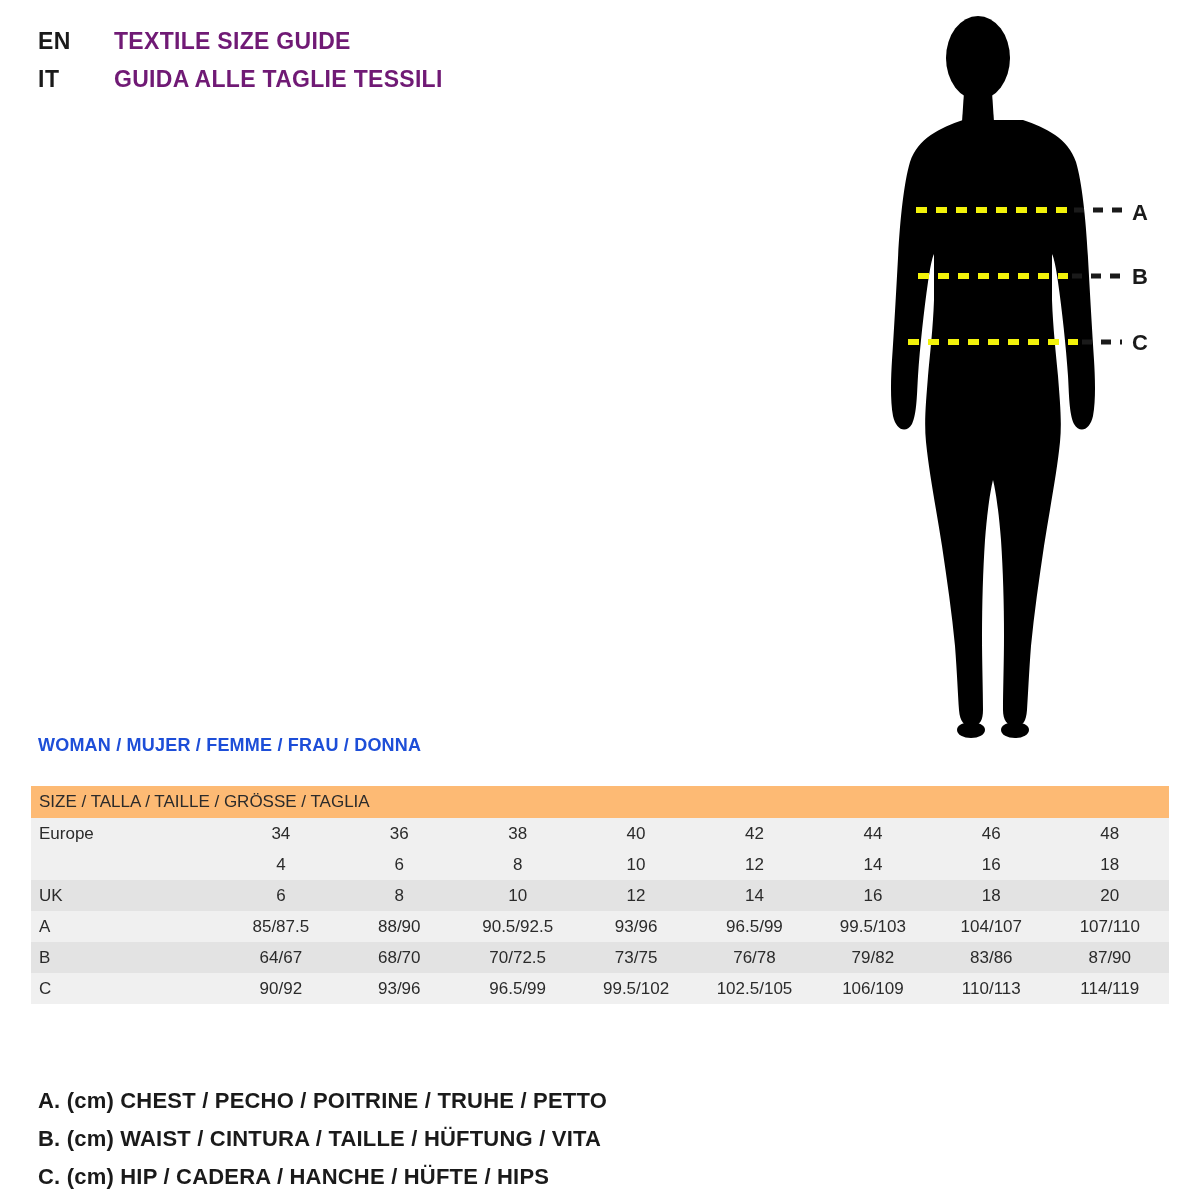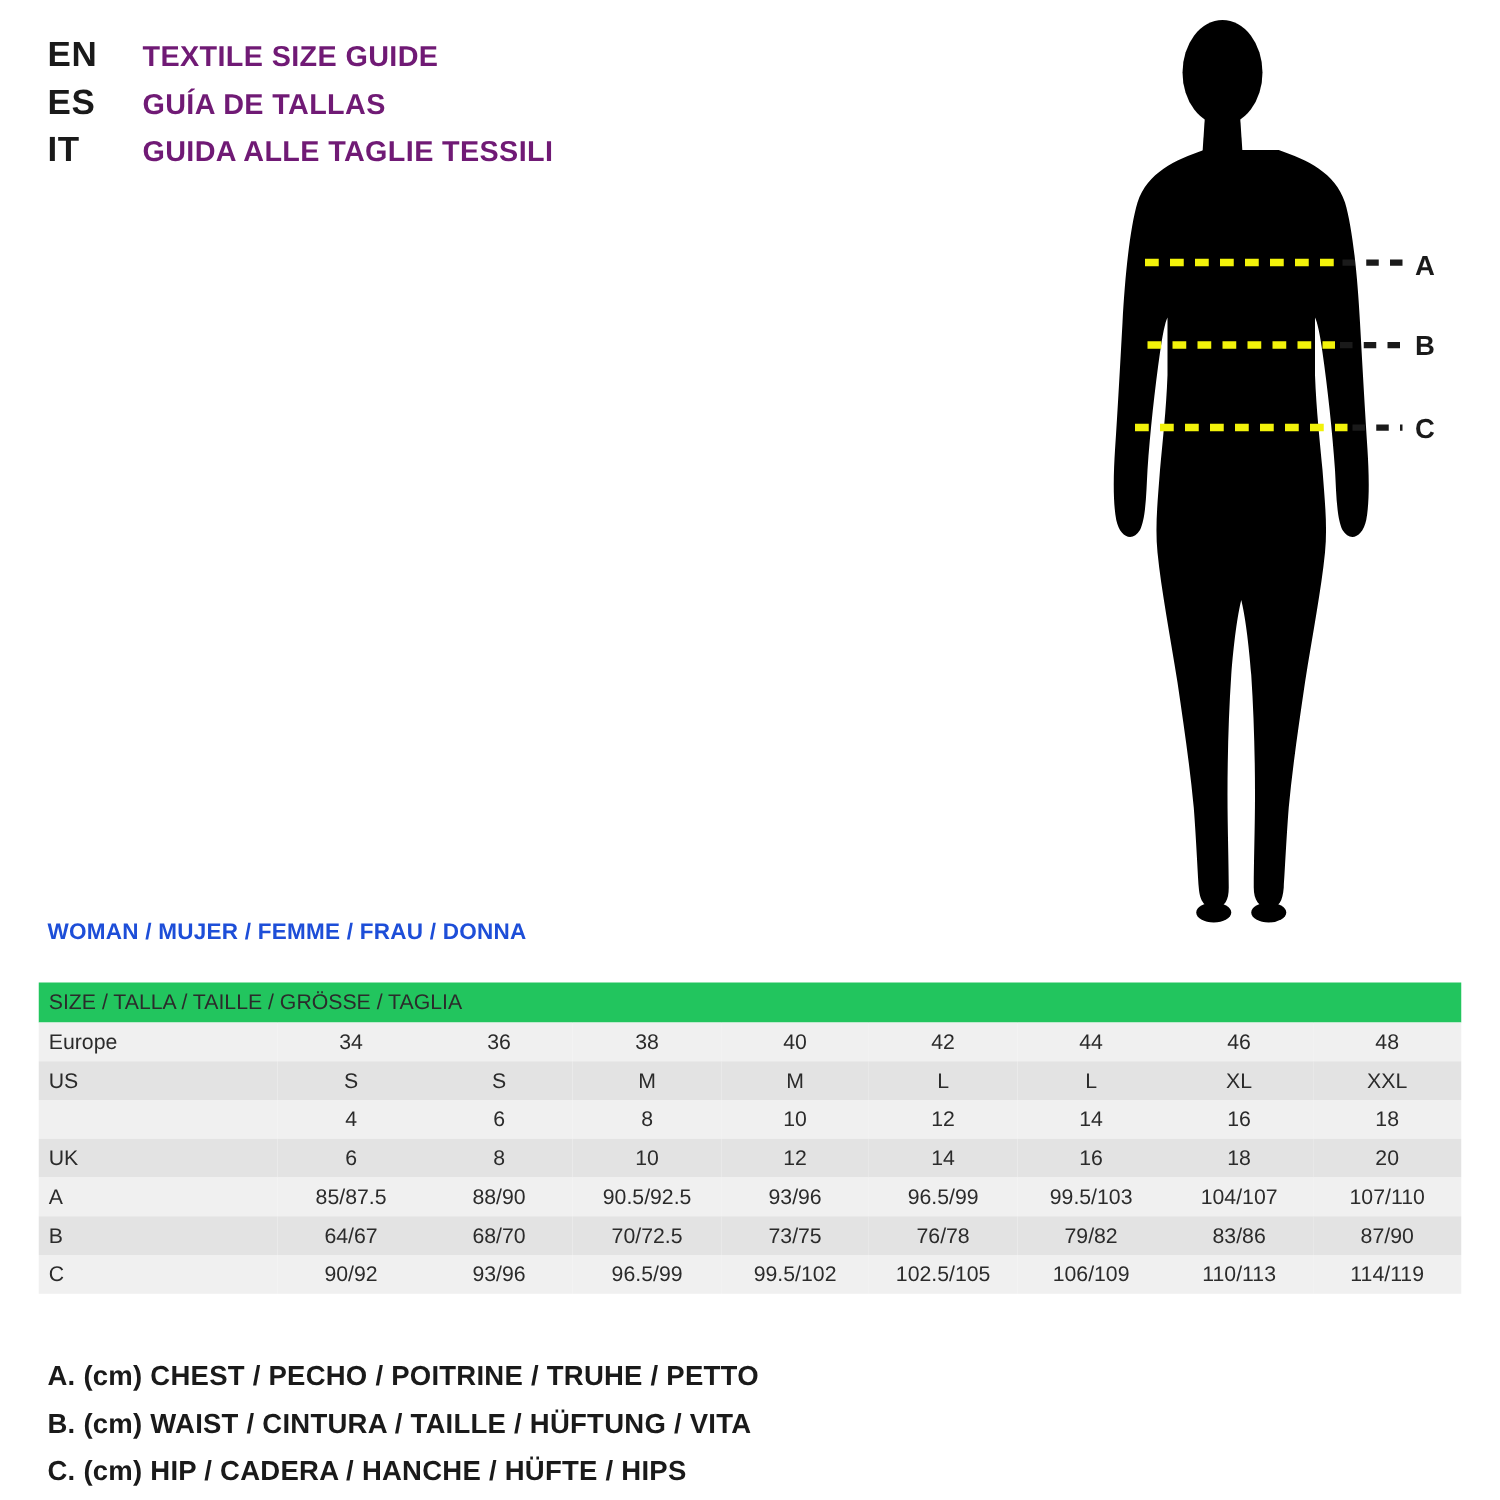--- a/index.html
+++ b/index.html
@@ -29,21 +29,21 @@
     width: 600px;
   }
   .title-row {
     display: flex;
     align-items: baseline;
     height: 32px;
     margin-bottom: 6px;
   }
   .title-lang {
     width: 76px;
-    font-size: 28px;
+    font-size: 23px;
     font-weight: bold;
     letter-spacing: 0.5px;
     color: #1a1a1a;
   }
   .title-text {
     font-size: 23px;
     font-weight: bold;
     letter-spacing: 0.3px;
     color: #701a75;
     white-space: nowrap;
@@ -98,21 +98,21 @@
     height: 31px;
     padding: 0 8px;
     text-align: center;
     vertical-align: middle;
     white-space: nowrap;
   }
   table.size-table td.row-label {
     text-align: left;
   }
   tr.header-row td {
-    background: #22c55e;
+    background: #fdba74;
     text-align: left;
     font-size: 17px;
     font-weight: normal;
     color: #2b2b2b;
     height: 32px;
   }
   tr.shade-a td { background: #f0f0f0; }
   tr.shade-b td { background: #e3e3e3; }
 
   
@@ -137,24 +137,20 @@
 </style>
 </head>
 <body>
 
 <div class="page">
 
   <div class="titles">
     <div class="title-row">
       <div class="title-lang">EN</div>
       <div class="title-text">TEXTILE SIZE GUIDE</div>
-    </div>
-    <div class="title-row">
-      <div class="title-lang">ES</div>
-      <div class="title-text">GUÍA DE TALLAS</div>
     </div>
     <div class="title-row">
       <div class="title-lang">IT</div>
       <div class="title-text">GUIDA ALLE TAGLIE TESSILI</div>
     </div>
   </div>
 
   <div class="figure-wrap">
     <svg width="330" height="740" viewBox="0 0 330 740">
 
@@ -245,31 +241,20 @@
           <td>34</td>
           <td>36</td>
           <td>38</td>
           <td>40</td>
           <td>42</td>
           <td>44</td>
           <td>46</td>
           <td>48</td>
         </tr>
 
-        <tr class="shade-b">
-          <td class="row-label">US</td>
-          <td>S</td>
-          <td>S</td>
-          <td>M</td>
-          <td>M</td>
-          <td>L</td>
-          <td>L</td>
-          <td>XL</td>
-          <td>XXL</td>
-        </tr>
 
         <tr class="shade-a">
           <td class="row-label"></td>
           <td>4</td>
           <td>6</td>
           <td>8</td>
           <td>10</td>
           <td>12</td>
           <td>14</td>
           <td>16</td>

